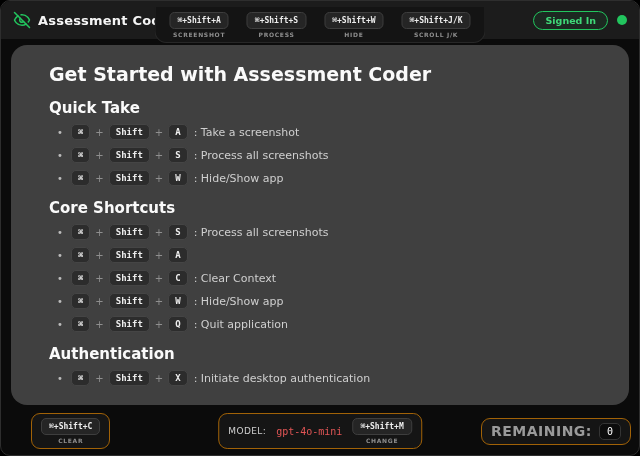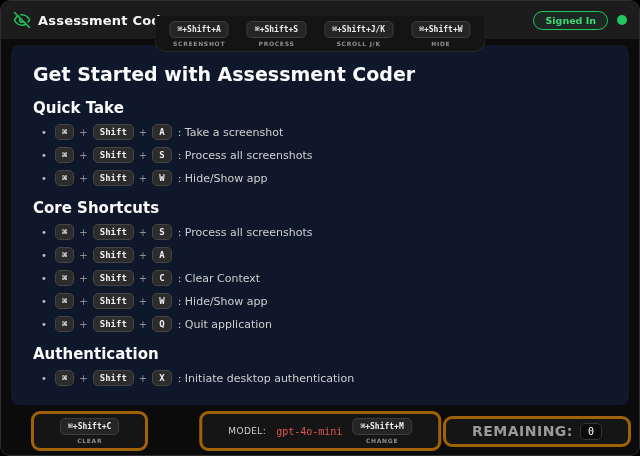--- a/index.html
+++ b/index.html
@@ -18,21 +18,21 @@
     height:38px; flex-shrink:0;
     background:#1c1c1c;
     display:flex; align-items:center;
     padding:0 12px;
     position:relative;
   }
   .brand { display:flex; align-items:center; gap:7px; }
   .logo { width:18px; height:18px; display:flex; }
   .app-title { font-size:13px; font-weight:bold; color:#f5f5f5; letter-spacing:0.2px; }
   .hdr-shortcuts {
-    position:absolute; left:50%; top:15px; transform:translateX(-50%);
+    position:absolute; left:50%; top:6px; transform:translateX(-50%);
     background:#141414;
     border:1px solid #272727; border-top:none;
     border-radius:0 0 12px 12px;
     padding:5px 14px 4px;
     display:flex; gap:18px;
   }
   .hdr-item { display:flex; flex-direction:column; align-items:center; gap:2px; cursor:default; }
   kbd {
     font-family:"DejaVu Sans Mono","Liberation Mono",monospace;
     color:#ededed; background:#252525;
@@ -47,22 +47,22 @@
     color:#3fd878;
     background:rgba(34,197,94,0.07);
     border-radius:999px;
     padding:3px 11px;
     font-size:9.5px; font-weight:bold;
     cursor:pointer;
   }
   .status-dot { width:10px; height:10px; border-radius:50%; background:var(--accent,#22c55e); }
   
   .panel {
-    flex:1; margin:6px 10px; background:#0f172a;
-    border-radius:8px; padding:16px 22px 10px;
+    flex:1; margin:6px 10px; background:#404040;
+    border-radius:16px; padding:16px 38px 10px;
     overflow:hidden;
   }
   .page-title { font-size:19px; font-weight:bold; color:#fafafa; margin:2px 0 14px; }
   .platform-line { font-size:11px; color:#b5b5b5; margin:0 0 2px; }
   .platform-label { font-weight:bold; color:#ededed; }
   .section-heading { font-size:15px; font-weight:bold; color:#fafafa; margin:13px 0 4px; }
   .shortcut-list { list-style:none; margin:0; padding:0 0 0 8px; }
   .shortcut-item { display:flex; align-items:center; gap:5px; margin:7px 0; font-size:11px; color:#cfcfcf; }
   .bullet { color:#bdbdbd; margin-right:3px; font-size:10px; }
   .keys { display:flex; align-items:center; gap:5px; }
@@ -70,22 +70,22 @@
   .plus { color:#8f8f8f; font-size:10px; }
   .desc { color:#cfcfcf; margin-left:1px; }
   
   .bottom-bar {
     height:44px; flex-shrink:0;
     display:flex; align-items:center;
     padding:0 8px 4px 30px;
     position:relative;
   }
   .bb-box {
-    background:#151515; border:3px solid #a16207; border-radius:9px;
-    padding:4px 26px; display:flex; align-items:center; gap:10px;
+    background:#151515; border:1px solid #a16207; border-radius:9px;
+    padding:4px 9px; display:flex; align-items:center; gap:10px;
   }
   .bb-stack { display:flex; flex-direction:column; align-items:center; gap:2px; cursor:pointer; }
   .bb-label { font-size:6px; font-weight:bold; color:#8f8f8f; letter-spacing:0.7px; }
   .model-label { font-size:9px; font-weight:normal; color:#cfcfcf; letter-spacing:0.4px; }
   .model-value { font-family:"DejaVu Sans Mono","Liberation Mono",monospace; font-size:10px; font-weight:normal; color:var(--model-red,#e25555); }
   .bb-center { position:absolute; left:50%; transform:translateX(-50%); }
   .bb-right { margin-left:auto; gap:7px; }
   .remaining-label { font-size:14px; font-weight:bold; color:#9a9a9a; letter-spacing:0.5px; }
   .remaining-badge {
     font-family:"DejaVu Sans Mono","Liberation Mono",monospace;
@@ -116,27 +116,27 @@
     <kbd class="kbd-hdr">⌘+Shift+A</kbd>
     <span class="hdr-label">SCREENSHOT</span>
   </div>
 
   <div class="hdr-item">
     <kbd class="kbd-hdr">⌘+Shift+S</kbd>
     <span class="hdr-label">PROCESS</span>
   </div>
 
   <div class="hdr-item">
+    <kbd class="kbd-hdr">⌘+Shift+W</kbd>
+    <span class="hdr-label">HIDE</span>
+  </div>
+
+  <div class="hdr-item">
     <kbd class="kbd-hdr">⌘+Shift+J/K</kbd>
     <span class="hdr-label">SCROLL J/K</span>
-  </div>
-
-  <div class="hdr-item">
-    <kbd class="kbd-hdr">⌘+Shift+W</kbd>
-    <span class="hdr-label">HIDE</span>
   </div>
 </div>
 
     <div class="hdr-right">
       <button class="signed-in" style="font-family:inherit;">Signed In</button>
       <span class="status-dot"></span>
     </div>
   </div>
 
   <div class="panel">

